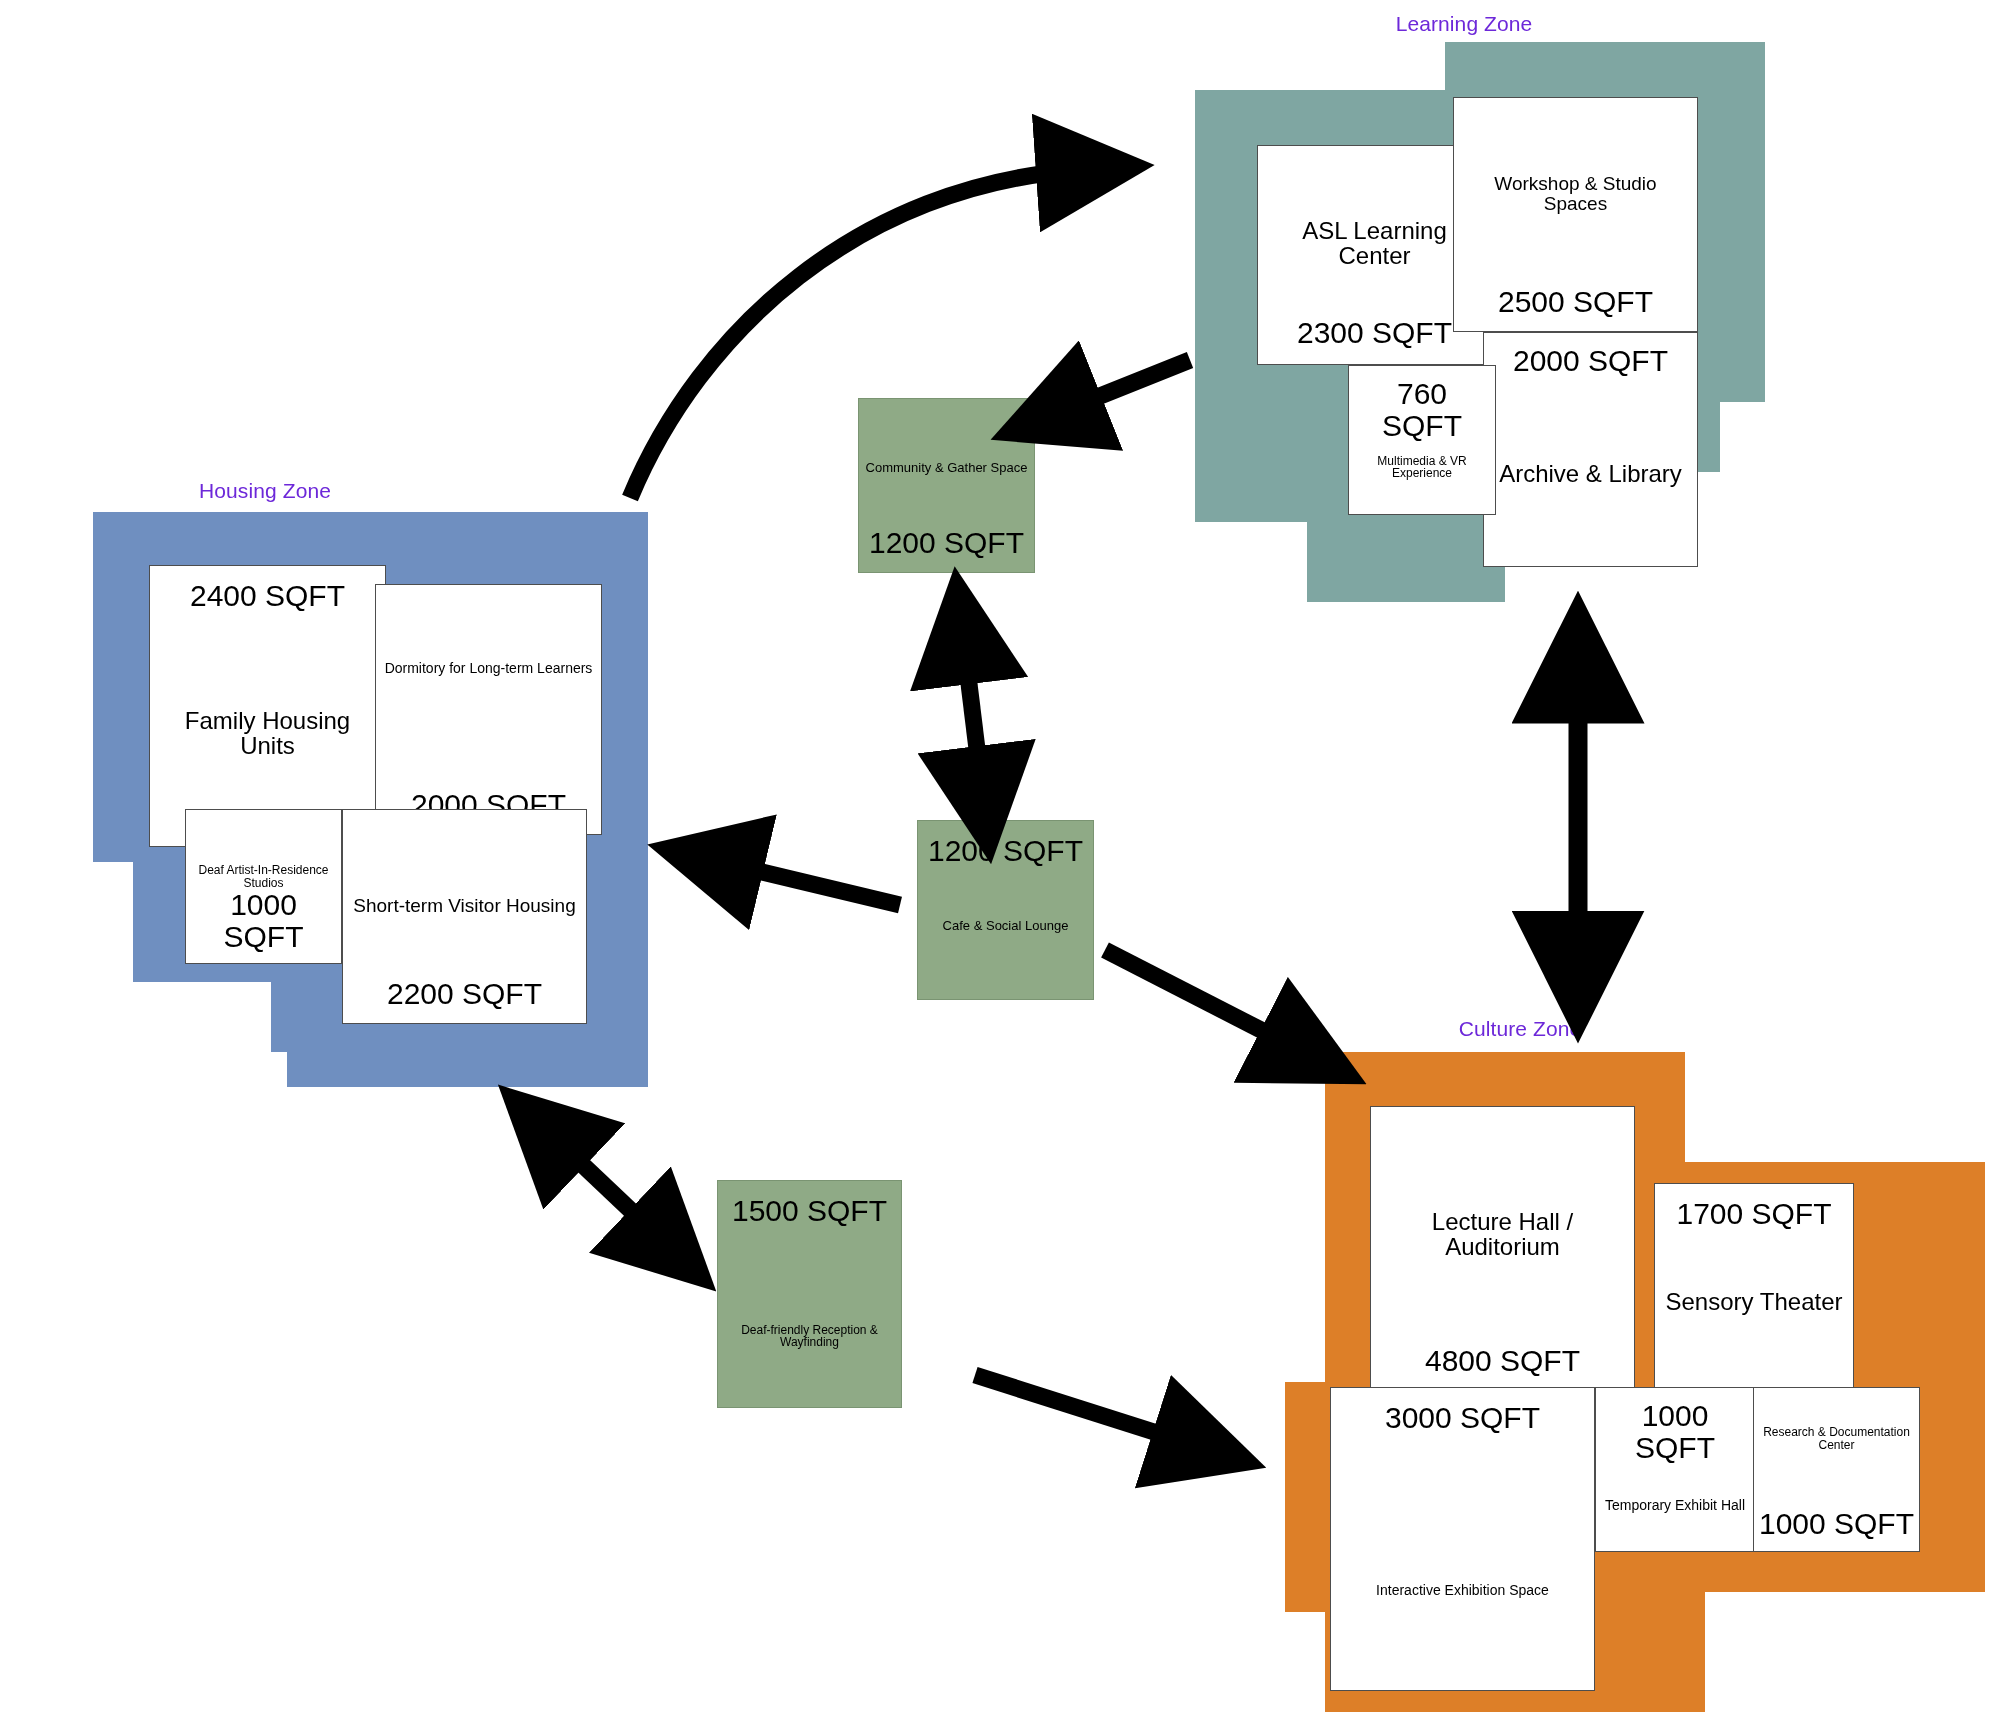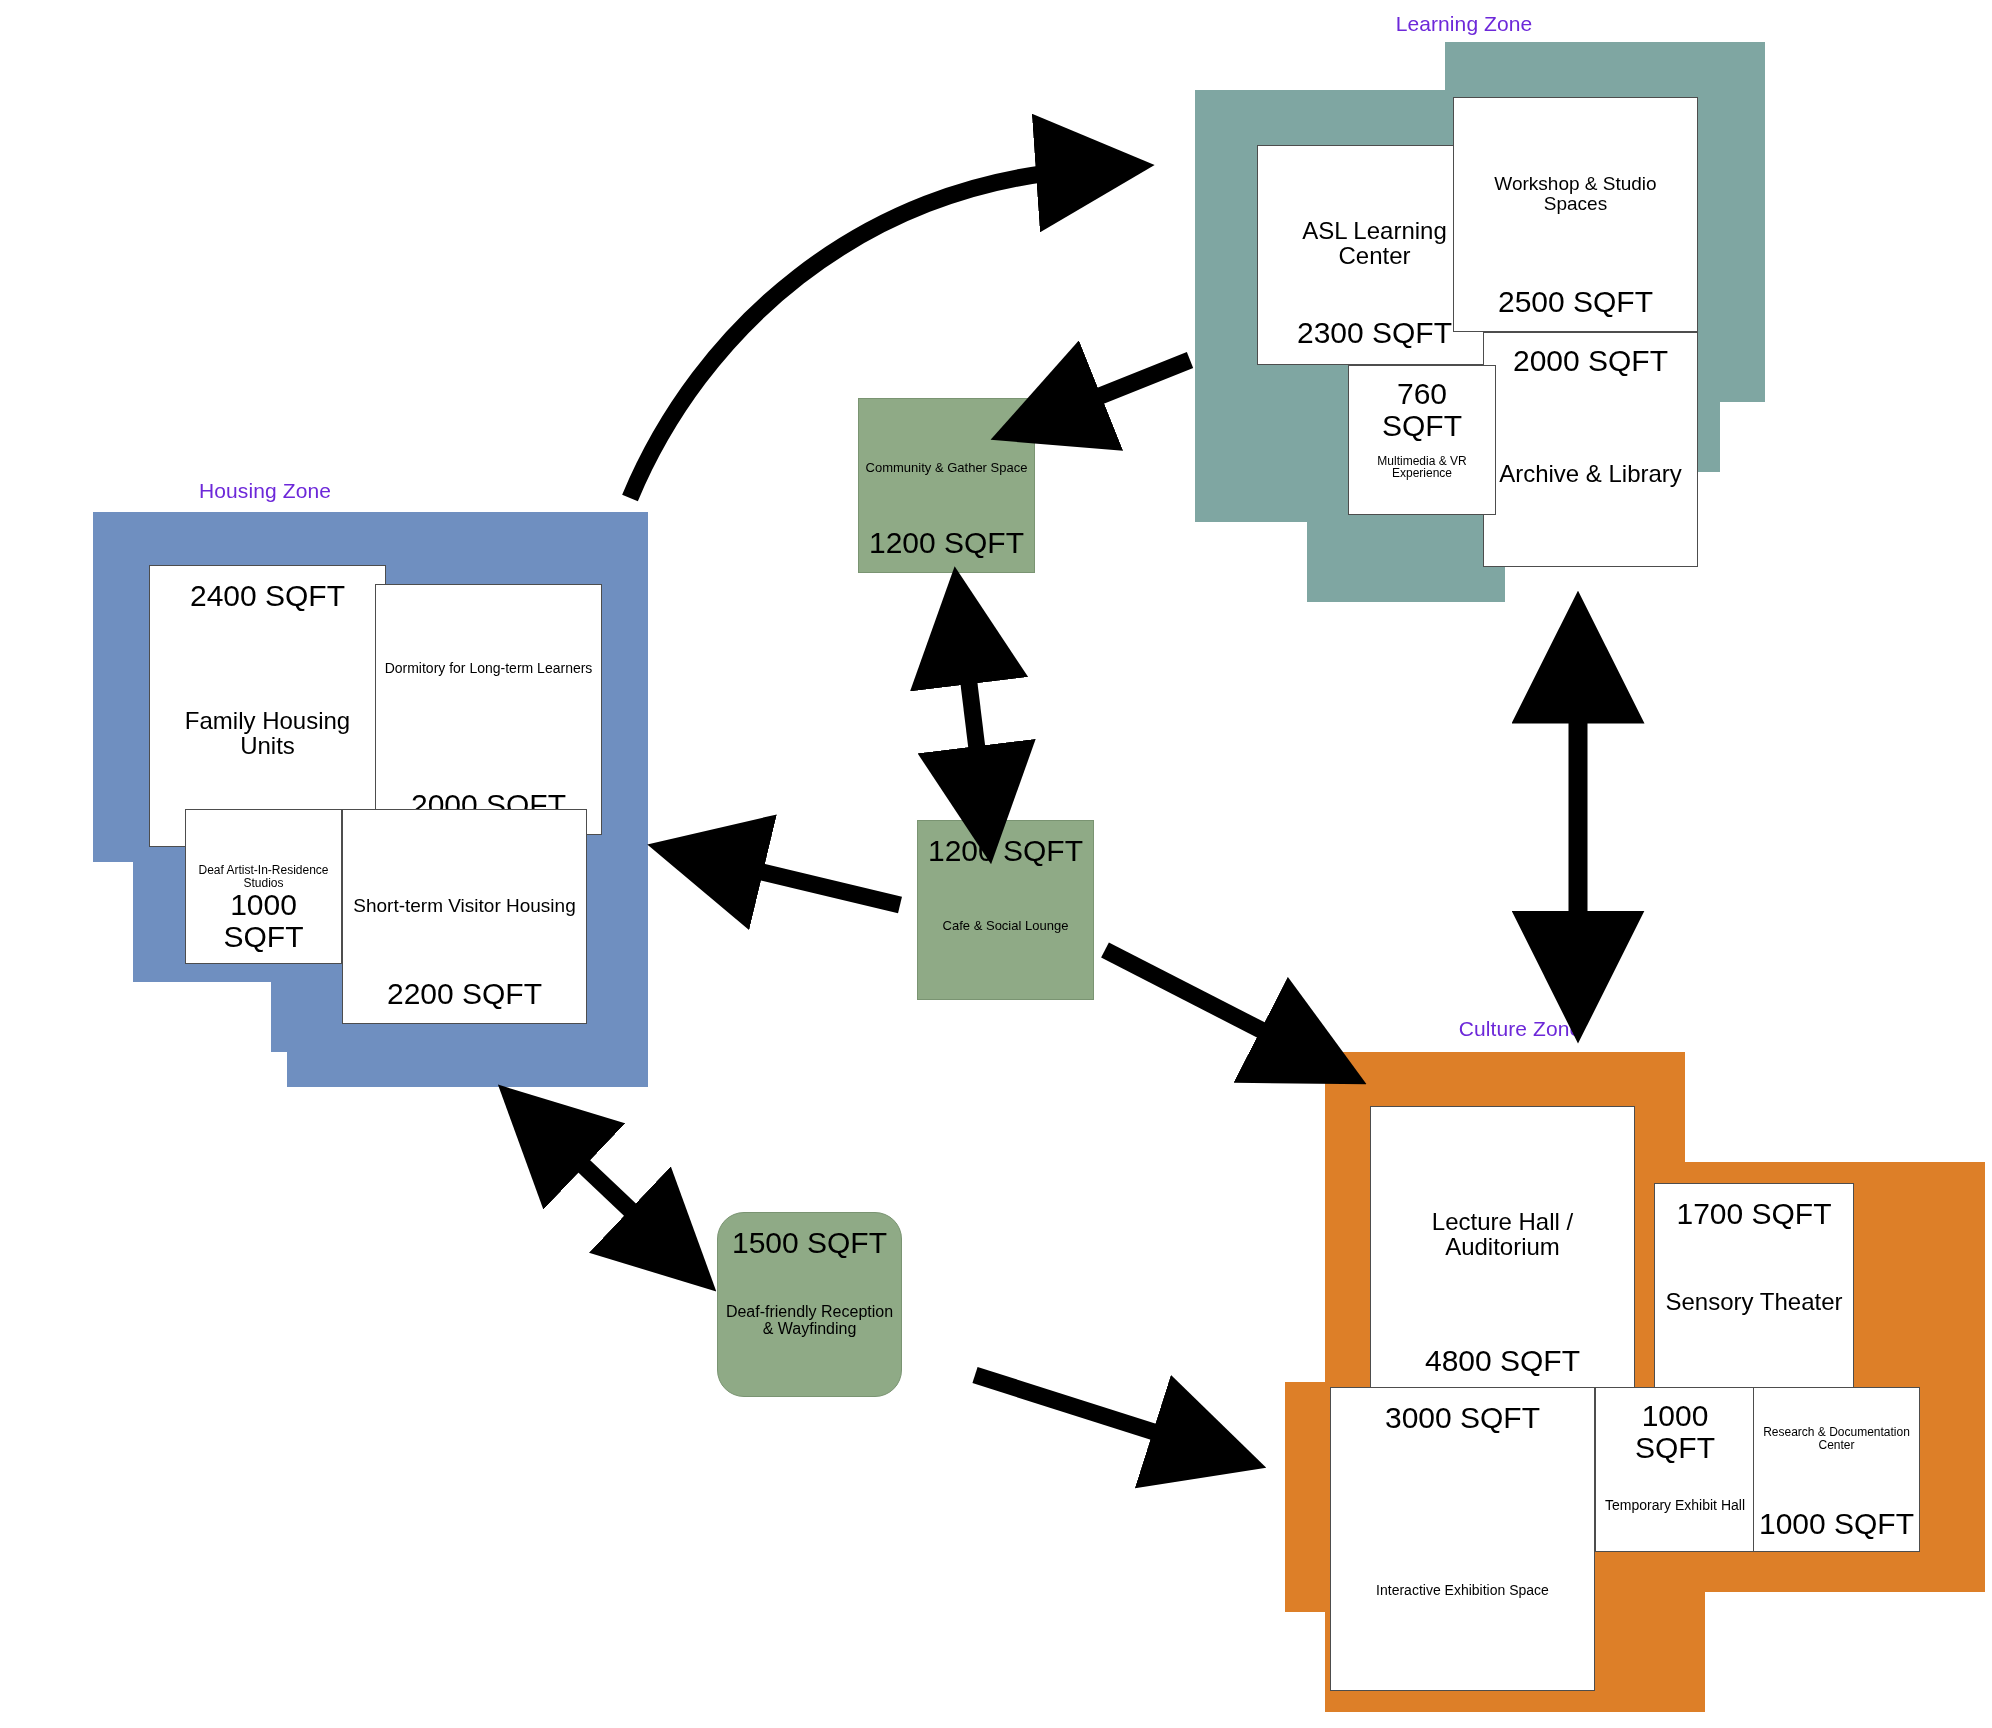--- a/index.html
+++ b/index.html
@@ -158,23 +158,23 @@
   <div class="shared" style="left:858px; top:398px; width:177px; height:175px; padding:14px 6px;">
     <div class="s-top name-sm" style="margin-top:48px;">Community &amp; Gather Space</div>
     <div class="s-bot sqft">1200 SQFT</div>
   </div>
 
   <div class="shared" style="left:917px; top:820px; width:177px; height:180px; padding:14px 6px;">
     <div class="s-top sqft">1200 SQFT</div>
     <div class="s-bot name-sm" style="margin-bottom:52px;">Cafe &amp; Social Lounge</div>
   </div>
 
-  <div class="shared" style="left:717px; top:1212px; width:185px; height:185px; padding:14px 4px;border-radius:27px;">
+  <div class="shared" style="left:717px; top:1180px; width:185px; height:228px; padding:14px 4px;">
     <div class="s-top sqft">1500 SQFT</div>
-    <div class="s-bot name-sm" style="margin-bottom:44px; font-size:16px;">Deaf-friendly Reception &amp; Wayfinding</div>
+    <div class="s-bot name-sm" style="margin-bottom:44px; font-size:12px;">Deaf-friendly Reception &amp; Wayfinding</div>
   </div>
 
   <svg id="arrows" viewBox="0 0 1992 1728" xmlns="http://www.w3.org/2000/svg">
     <defs>
       <marker id="ah" markerWidth="7" markerHeight="7" refX="2.6" refY="3.5" orient="auto" markerUnits="strokeWidth">
         <path d="M0,0 L7,3.5 L0,7 Z" fill="#000000"></path>
       </marker>
       <marker id="ah2" markerWidth="7" markerHeight="7" refX="2.6" refY="3.5" orient="auto" markerUnits="strokeWidth">
         <path d="M0,0 L7,3.5 L0,7 Z" fill="#000000"></path>
       </marker>

